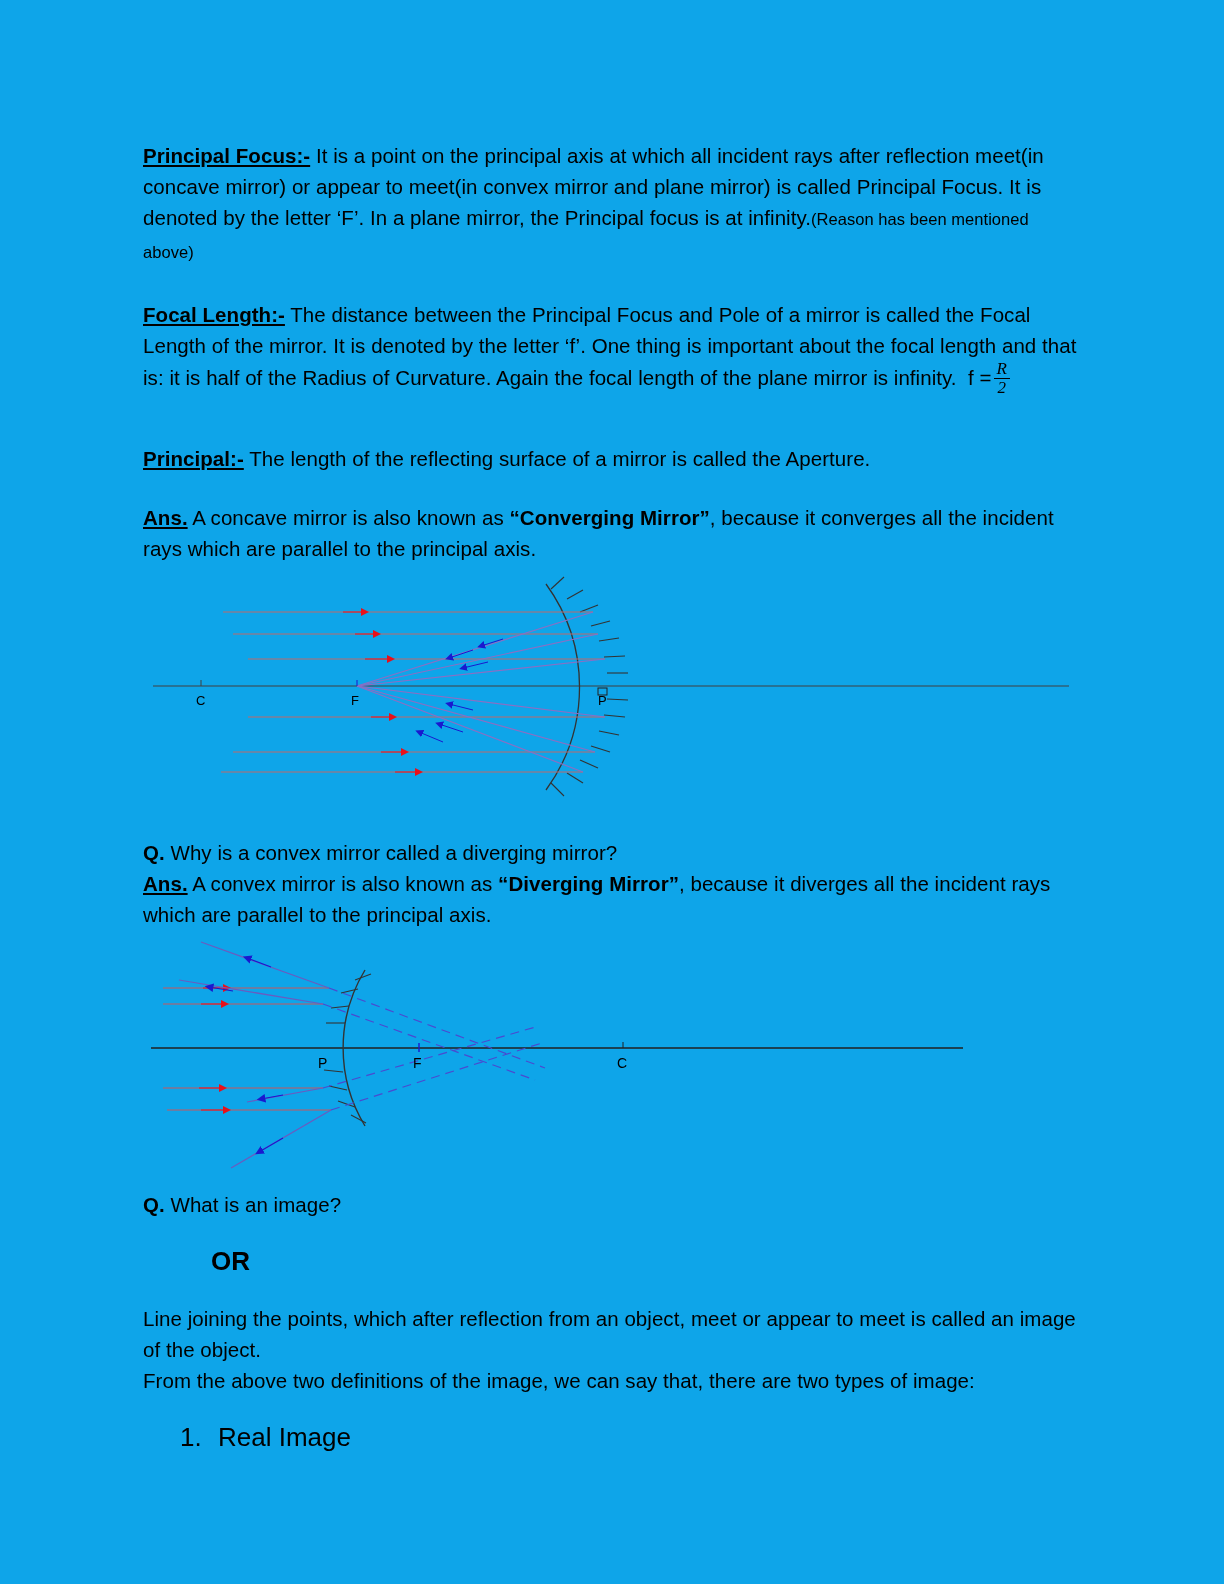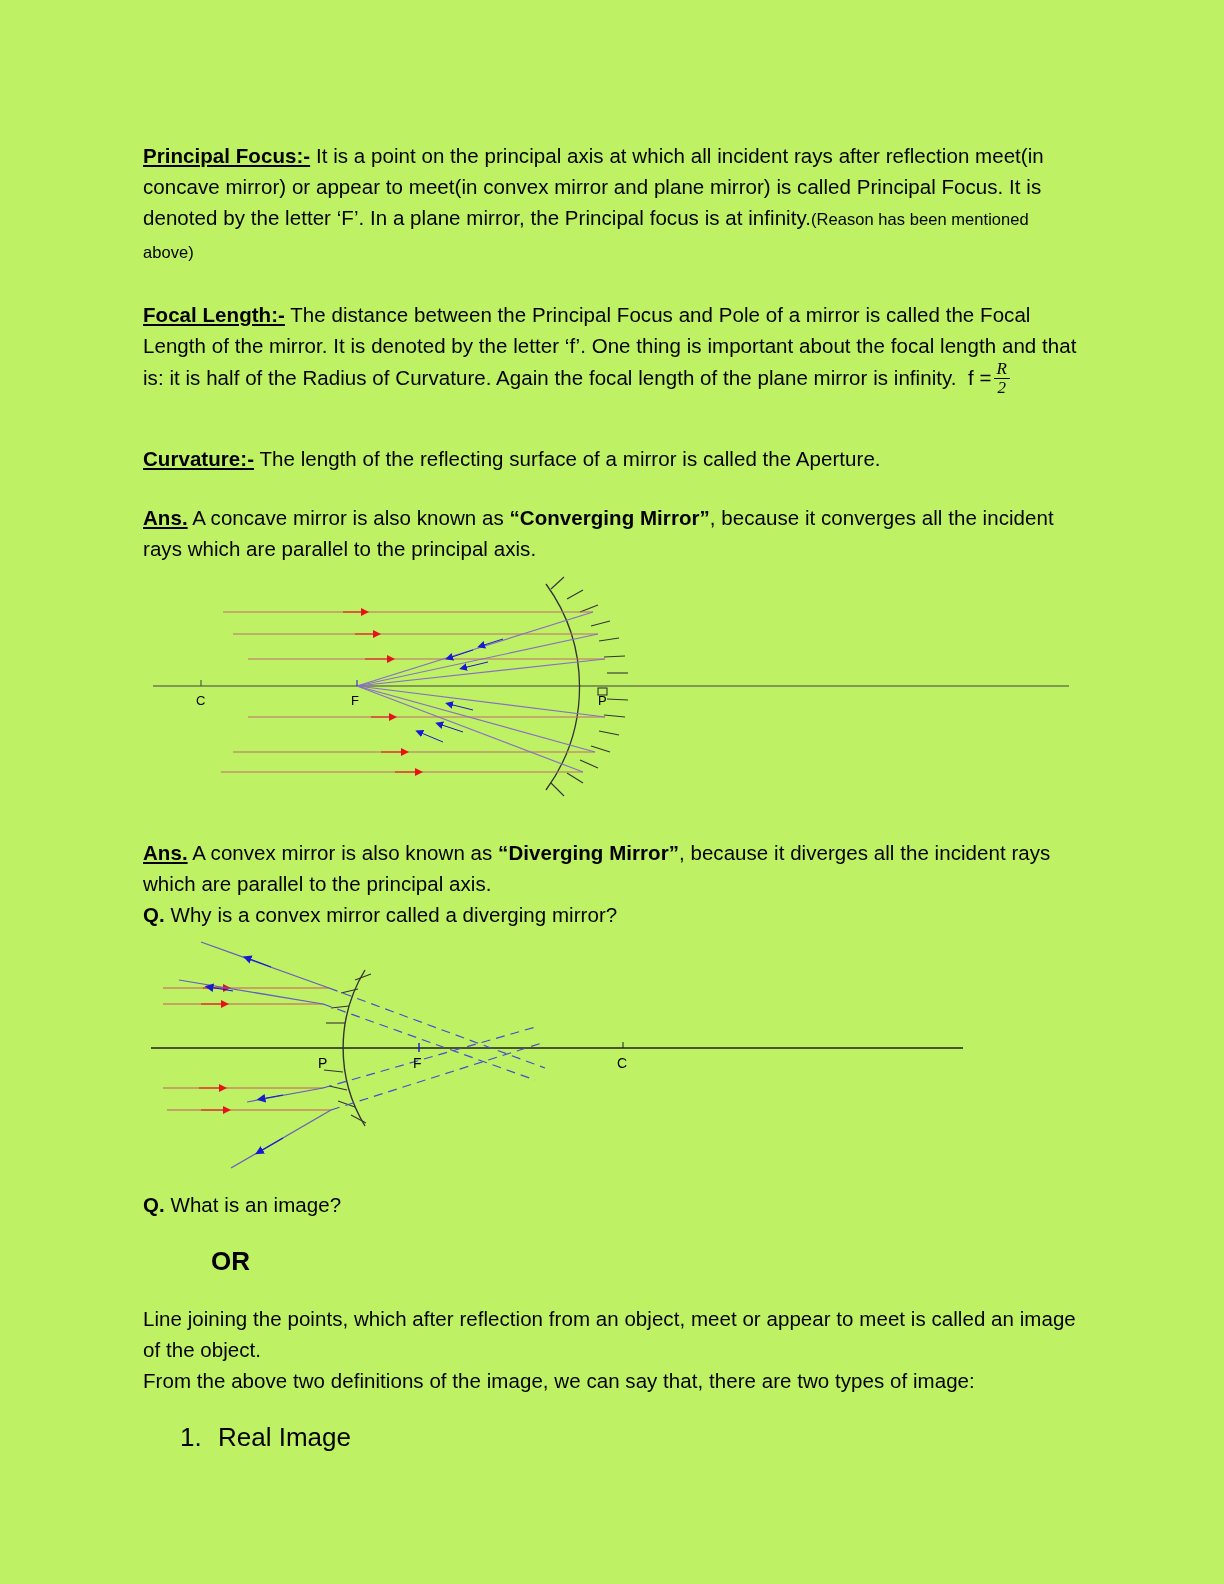--- a/index.html
+++ b/index.html
@@ -9,21 +9,21 @@
     background: #ffffff;
   }
   body {
     font-family: "Liberation Sans", sans-serif;
     color: #000000;
   }
   .page {
     position: relative;
     width: 1224px;
     height: 1584px;
-    background: #bef264;
+    background: #0ea5e9;
     overflow: hidden;
     box-sizing: border-box;
     padding: 140px 145px 0 143px;
   }
   .para {
     font-size: 20.5px;
     line-height: 31px;
     margin: 0 0 0 0;
     text-align: left;
     letter-spacing: 0.05px;
@@ -90,21 +90,21 @@
 
   <p class="para"><span class="u-bold">Principal Focus:-</span><span> It is a point on the principal axis at which all incident rays after reflection meet(in concave mirror) or appear to meet(in convex mirror and plane mirror) is called Principal Focus. It is denoted by the letter ‘F’. In a plane mirror, the Principal focus is at infinity.</span><span class="small-note">(Reason has been mentioned  above)</span></p>
 
   <div class="gap-lg"></div>
 
   <p class="para"><span class="u-bold">Focal Length:-</span><span> The distance between the Principal Focus and Pole of a mirror is called the Focal Length of the mirror. It is denoted by the letter ‘f’. One thing is important about the focal length and that is: it is half of the Radius of Curvature. Again the focal length of the plane mirror is infinity.</span><span>&nbsp;&nbsp;<span>f =</span></span><span class="frac"><span class="num">R</span><span class="bar"></span><span class="den">2</span></span></p>
 
   <div class="gap-lg"></div>
   <div class="gap-sm"></div>
 
-  <p class="para"><span class="u-bold">Curvature:-</span><span> The length of the reflecting surface of a mirror is called the Aperture.</span></p>
+  <p class="para"><span class="u-bold">Principal:-</span><span> The length of the reflecting surface of a mirror is called the Aperture.</span></p>
 
   <div class="gap-md"></div>
 
   <p class="para"><span class="u-bold">Ans.</span><span> A concave mirror is also known as </span><span class="bold">“Converging Mirror”</span><span>, because it converges all the incident rays which are parallel to the principal axis.</span></p>
 
   <div class="diagram-wrap">
     <svg width="936" height="245" viewBox="0 0 936 245" xmlns="http://www.w3.org/2000/svg">
       <defs>
         <marker id="redArrow" markerWidth="9" markerHeight="9" refX="4" refY="4.5" orient="auto">
           <path d="M0,0.6 L8,4.5 L0,8.4 Z" fill="#e8101a"></path>
@@ -176,22 +176,22 @@
       <line x1="214" y1="116" x2="214" y2="122" stroke="#1919cf" stroke-width="1"></line>
 
       <text x="53" y="141" font-family="Liberation Sans, sans-serif" font-size="13" fill="#000000">C</text>
       <text x="208" y="141" font-family="Liberation Sans, sans-serif" font-size="13" fill="#000000">F</text>
       <text x="455" y="141" font-family="Liberation Sans, sans-serif" font-size="13" fill="#000000">P</text>
     </svg>
   </div>
 
   <div class="gap-md"></div>
 
+  <p class="para"><span class="bold">Q.</span><span> Why is a convex mirror called a diverging mirror?</span></p>
   <p class="para"><span class="u-bold">Ans.</span><span> A convex mirror is also known as </span><span class="bold">“Diverging Mirror”</span><span>, because it diverges all the incident rays which are parallel to the principal axis.</span></p>
-  <p class="para"><span class="bold">Q.</span><span> Why is a convex mirror called a diverging mirror?</span></p>
 
   <div class="diagram-wrap">
     <svg width="936" height="245" viewBox="0 0 936 245" xmlns="http://www.w3.org/2000/svg">
       <defs>
         <marker id="redArrow2" markerWidth="9" markerHeight="9" refX="4" refY="4.5" orient="auto">
           <path d="M0,0.6 L8,4.5 L0,8.4 Z" fill="#e8101a"></path>
         </marker>
         <marker id="blueArrowB" markerWidth="9" markerHeight="9" refX="4" refY="4.5" orient="auto">
           <path d="M0,0.6 L8,4.5 L0,8.4 Z" fill="#1919cf"></path>
         </marker>

